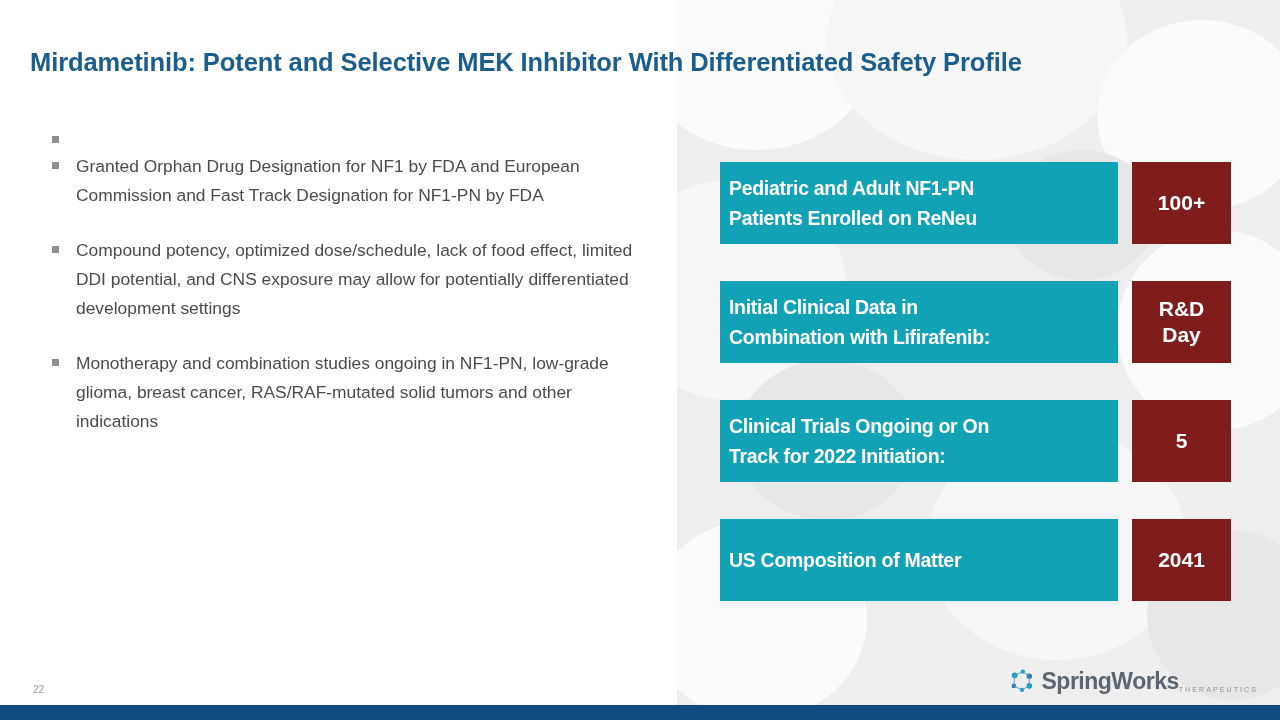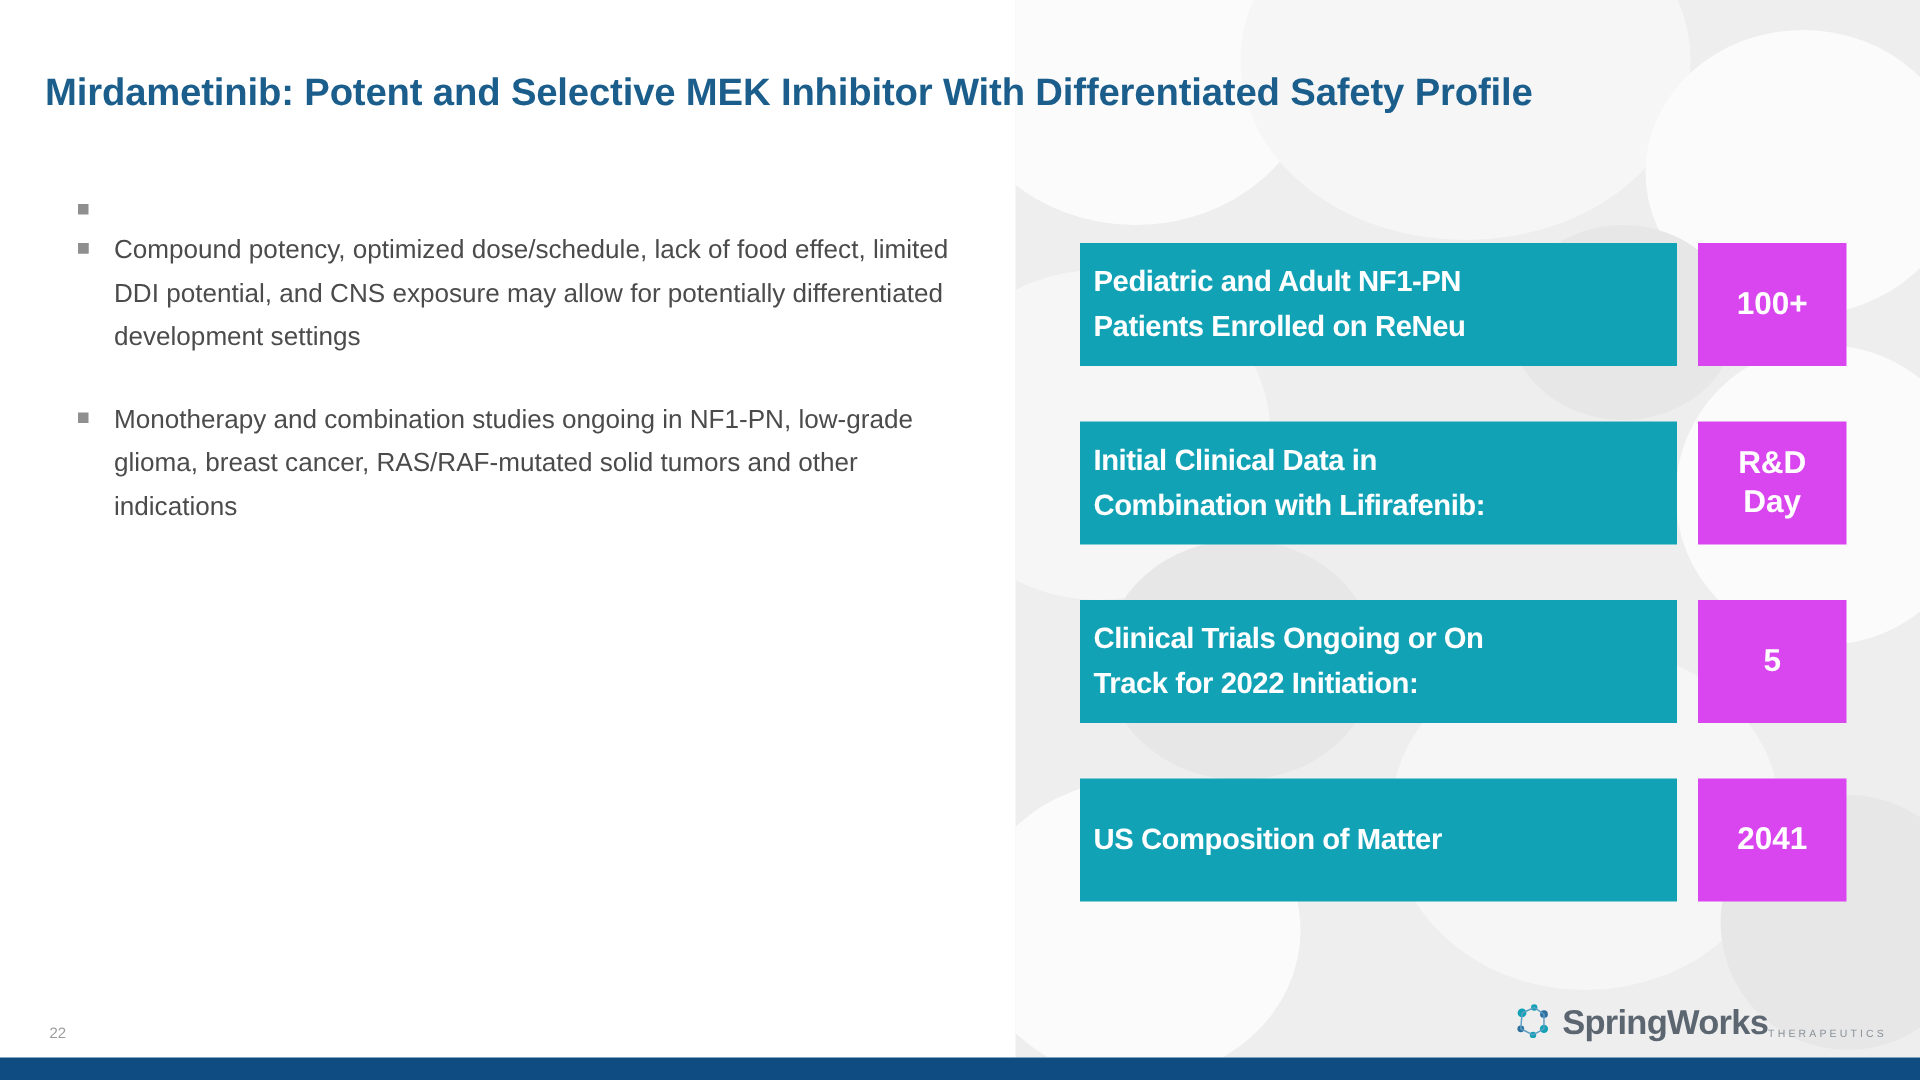--- a/index.html
+++ b/index.html
@@ -75,21 +75,21 @@
     display: flex;
     flex-direction: column;
     justify-content: center;
     padding-left: 9px;
     letter-spacing: -0.3px;
   }
   .stat-value {
     position: absolute;
     left: 412px; top: 0;
     width: 99px; height: 82px;
-    background: #d946ef;
+    background: #7f1d1d;
     color: #ffffff;
     font-weight: bold;
     font-size: 21px;
     display: flex;
     flex-direction: column;
     align-items: center;
     justify-content: center;
     line-height: 26px;
     text-align: center;
   }
@@ -147,20 +147,21 @@
   </div>
 
   <div id="title">Mirdametinib: Potent and Selective MEK Inhibitor With Differentiated Safety Profile</div>
 
   <div id="bullets">
     <div class="bullet">
       <span class="sq"></span>
     </div>
     <div class="bullet">
       <span class="sq"></span>
+      <span>Granted Orphan Drug Designation for NF1 by FDA and European Commission and Fast Track Designation for NF1-PN by FDA</span>
     </div>
     <div class="bullet">
       <span class="sq"></span>
       <span>Compound potency, optimized dose/schedule, lack of food effect, limited DDI potential, and CNS exposure may allow for potentially differentiated development settings</span>
     </div>
     <div class="bullet">
       <span class="sq"></span>
       <span>Monotherapy and combination studies ongoing in NF1-PN, low-grade glioma, breast cancer, RAS/RAF-mutated solid tumors and other indications</span>
     </div>
   </div>

